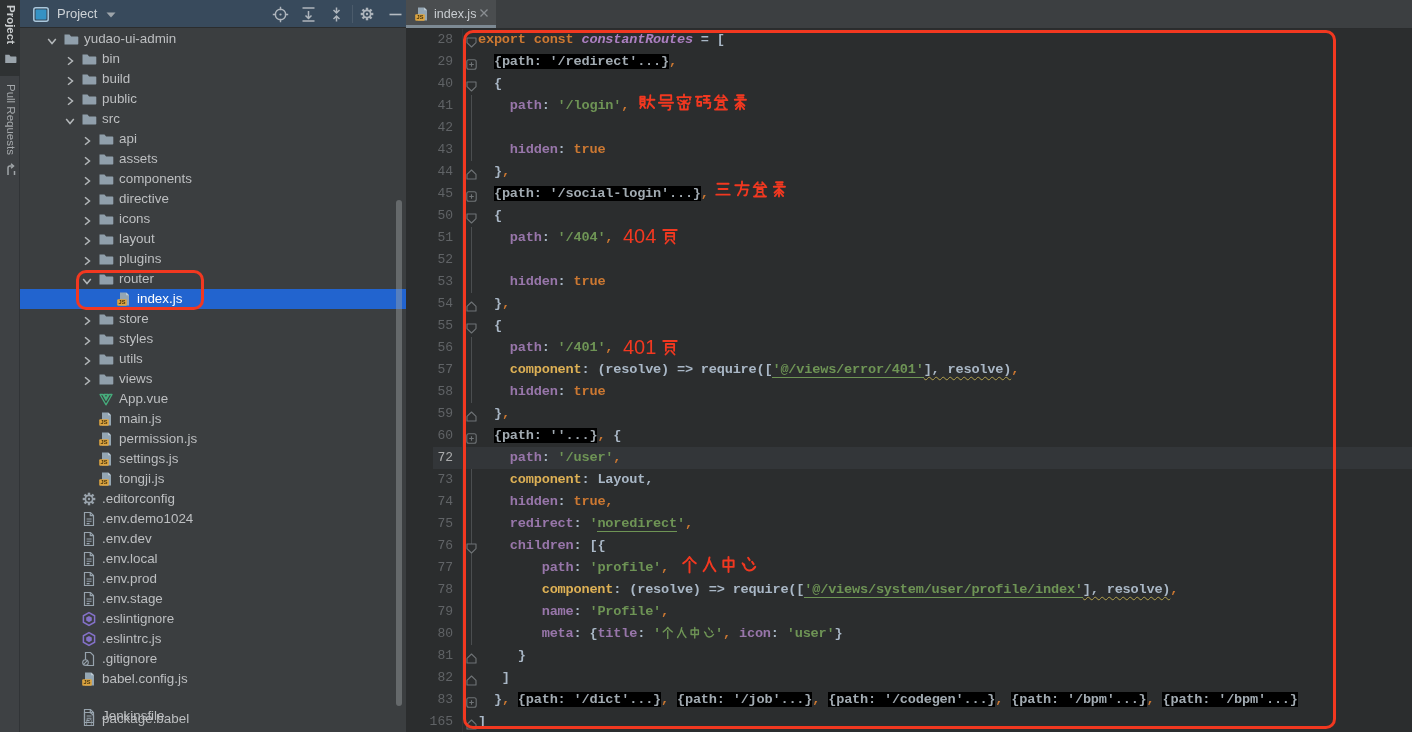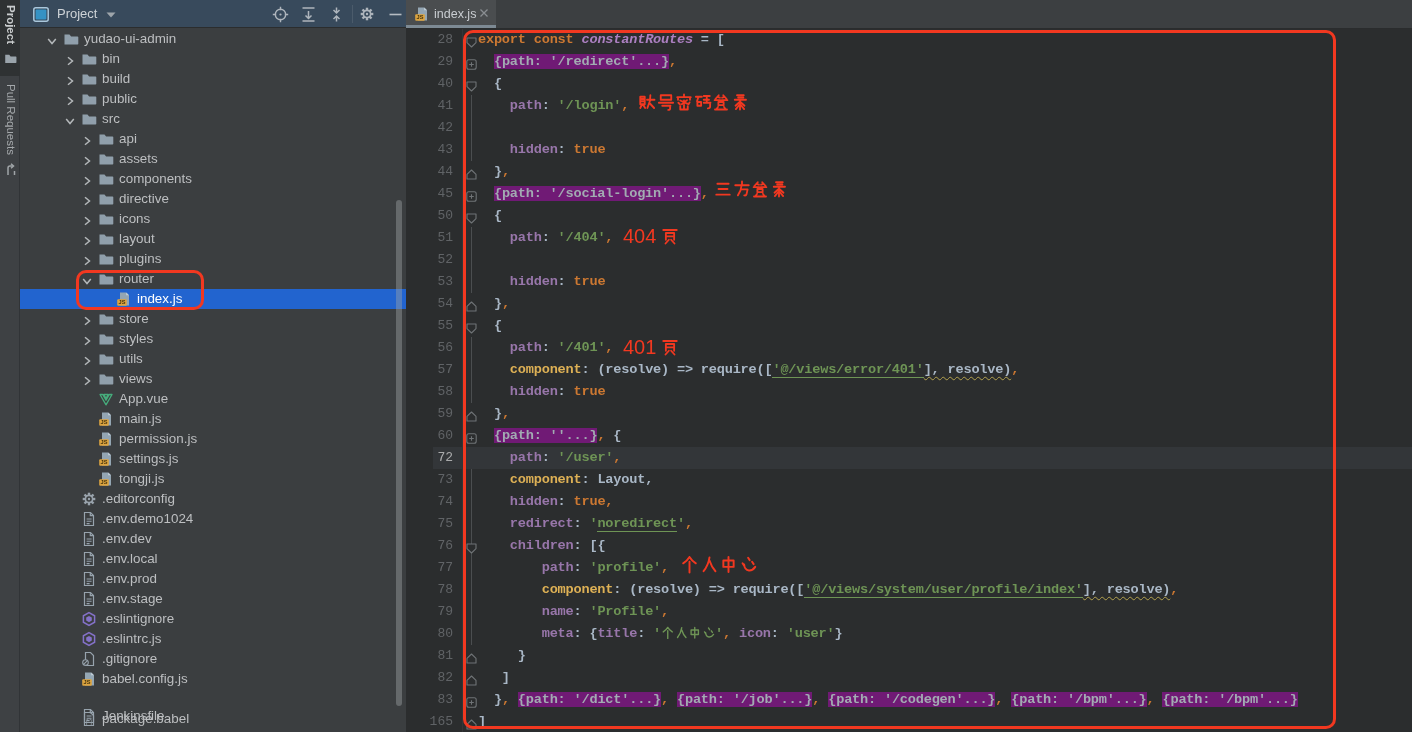--- a/index.html
+++ b/index.html
@@ -34,21 +34,21 @@
 .ctx { position:absolute; left:72px; top:0; white-space:pre; color:#a9b7c6; }
 .ctx i, .ctx b { font-style:normal; }
 .ctx .cn { font-style:italic; }
 .kw { color:#cc7832; font-weight:bold; }
 .ky { color:#9876aa; }
 .ck { color:#ddb055; font-weight:bold; }
 .cn { color:#ab7fc0; font-weight:bold; font-style:italic;margin-top:11px; }
 .st { color:#6e9455; }
 .stu { border-bottom:1px solid #6e9455; }
 .sol { border-bottom:1px solid #6e9455; }
-.fc { background:#701a75; color:#a2abb2; }
+.fc { background:#000000; color:#a2abb2; }
 .wv { text-decoration:underline wavy #b3a14e 1px; text-underline-offset:3px; }
 .frl { position:absolute; left:65px; width:1px; background:#4b4e50; }
 
 #redrect { position:absolute; left:463px; top:30px; width:873px; height:699px; border:3px solid #f23820; border-radius:10px; }
 #redbox2 { position:absolute; left:76px; top:270px; width:128px; height:40px; border:3px solid #f23820; border-radius:10px; }
 .ann { position:absolute; color:#f23820; white-space:nowrap; }
 .ann .cg { display:inline-block; vertical-align:top; margin-right:0.5px; }
 .adg { display:inline-block; font-size:20px; line-height:18px; letter-spacing:0px; margin-right:5px; vertical-align:top; }
 .cg13 { display:inline-block; vertical-align:-2px; }
 

